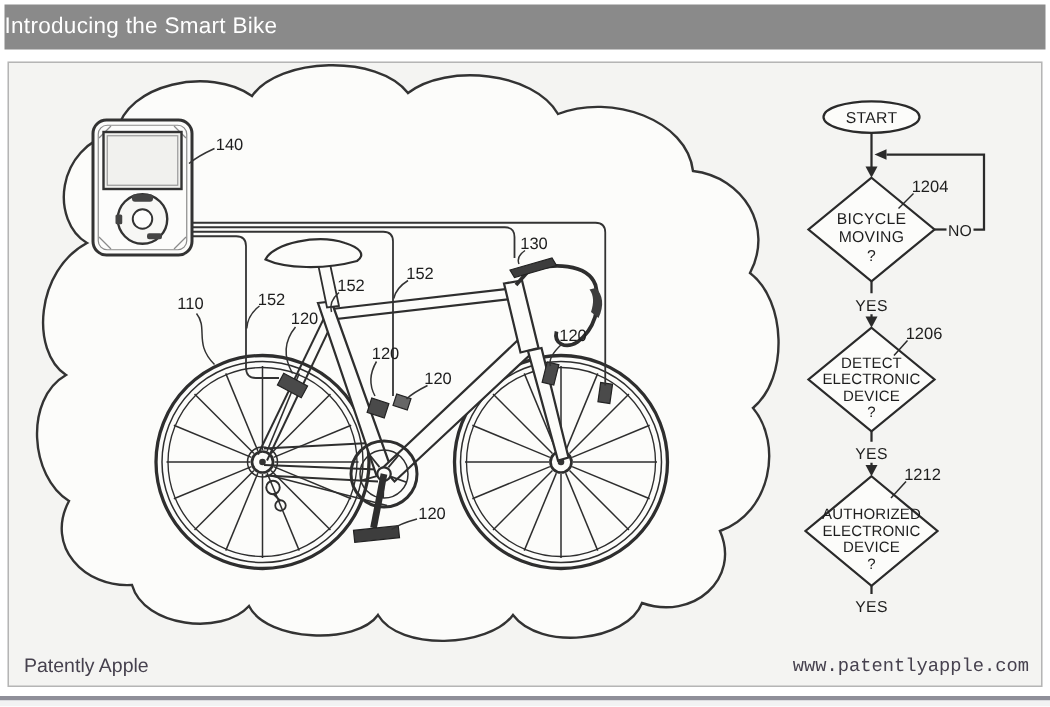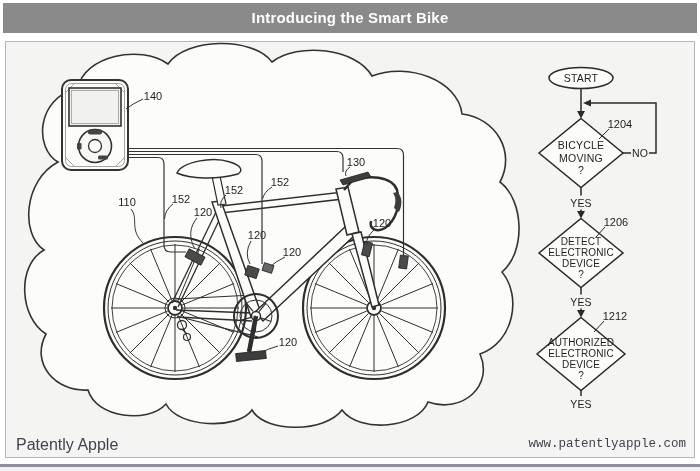--- a/index.html
+++ b/index.html
@@ -1,24 +1,24 @@
 <!DOCTYPE html>
 <html><head>
 <meta charset="utf-8">
 <style>
   html,body{margin:0;padding:0;background:#ffffff;}
   .stage{position:relative;width:700px;height:471px;background:#ffffff;
          font-family:"Liberation Sans",sans-serif;overflow:hidden;}
   .title-bar{position:absolute;left:3px;top:3px;right:3px;height:30px;
-             background:#8a8a8a;color:#ffffff;text-align:center;
-             line-height:30px;font-size:15px;letter-spacing:.2px;font-weight:bold;}
+             background:#8a8a8a;color:#ffffff;
+             line-height:30px;font-size:15px;letter-spacing:.2px;}
   .content-box{position:absolute;left:5px;top:41px;right:5px;height:417px;
                background:#f4f4f2;border:1px solid #b5b5b5;box-sizing:border-box;}
   .figure-svg{position:absolute;left:0;top:0;width:700px;height:471px;}
-  .footer-left{position:absolute;left:16px;top:436px;font-size:16px;color:#46414e;}
+  .footer-left{position:absolute;left:16px;top:436px;font-size:13px;color:#46414e;}
   .footer-right{position:absolute;right:14px;top:437px;font-size:12.5px;color:#46414e;font-family:Liberation Mono, monospace;}
   .bottom-rule{position:absolute;left:0;right:0;top:464px;height:3px;background:#8f8f99;}
   .bottom-area{position:absolute;left:0;right:0;top:467px;bottom:0;background:#f2f2f3;}
   text{fill:#1e1e1e;}
   .lbl{font-size:11px;}
   .fc{font-size:10.5px;letter-spacing:.2px;}
   .fcs{font-size:10px;letter-spacing:.1px;}
 </style>
 </head>
 <body>

